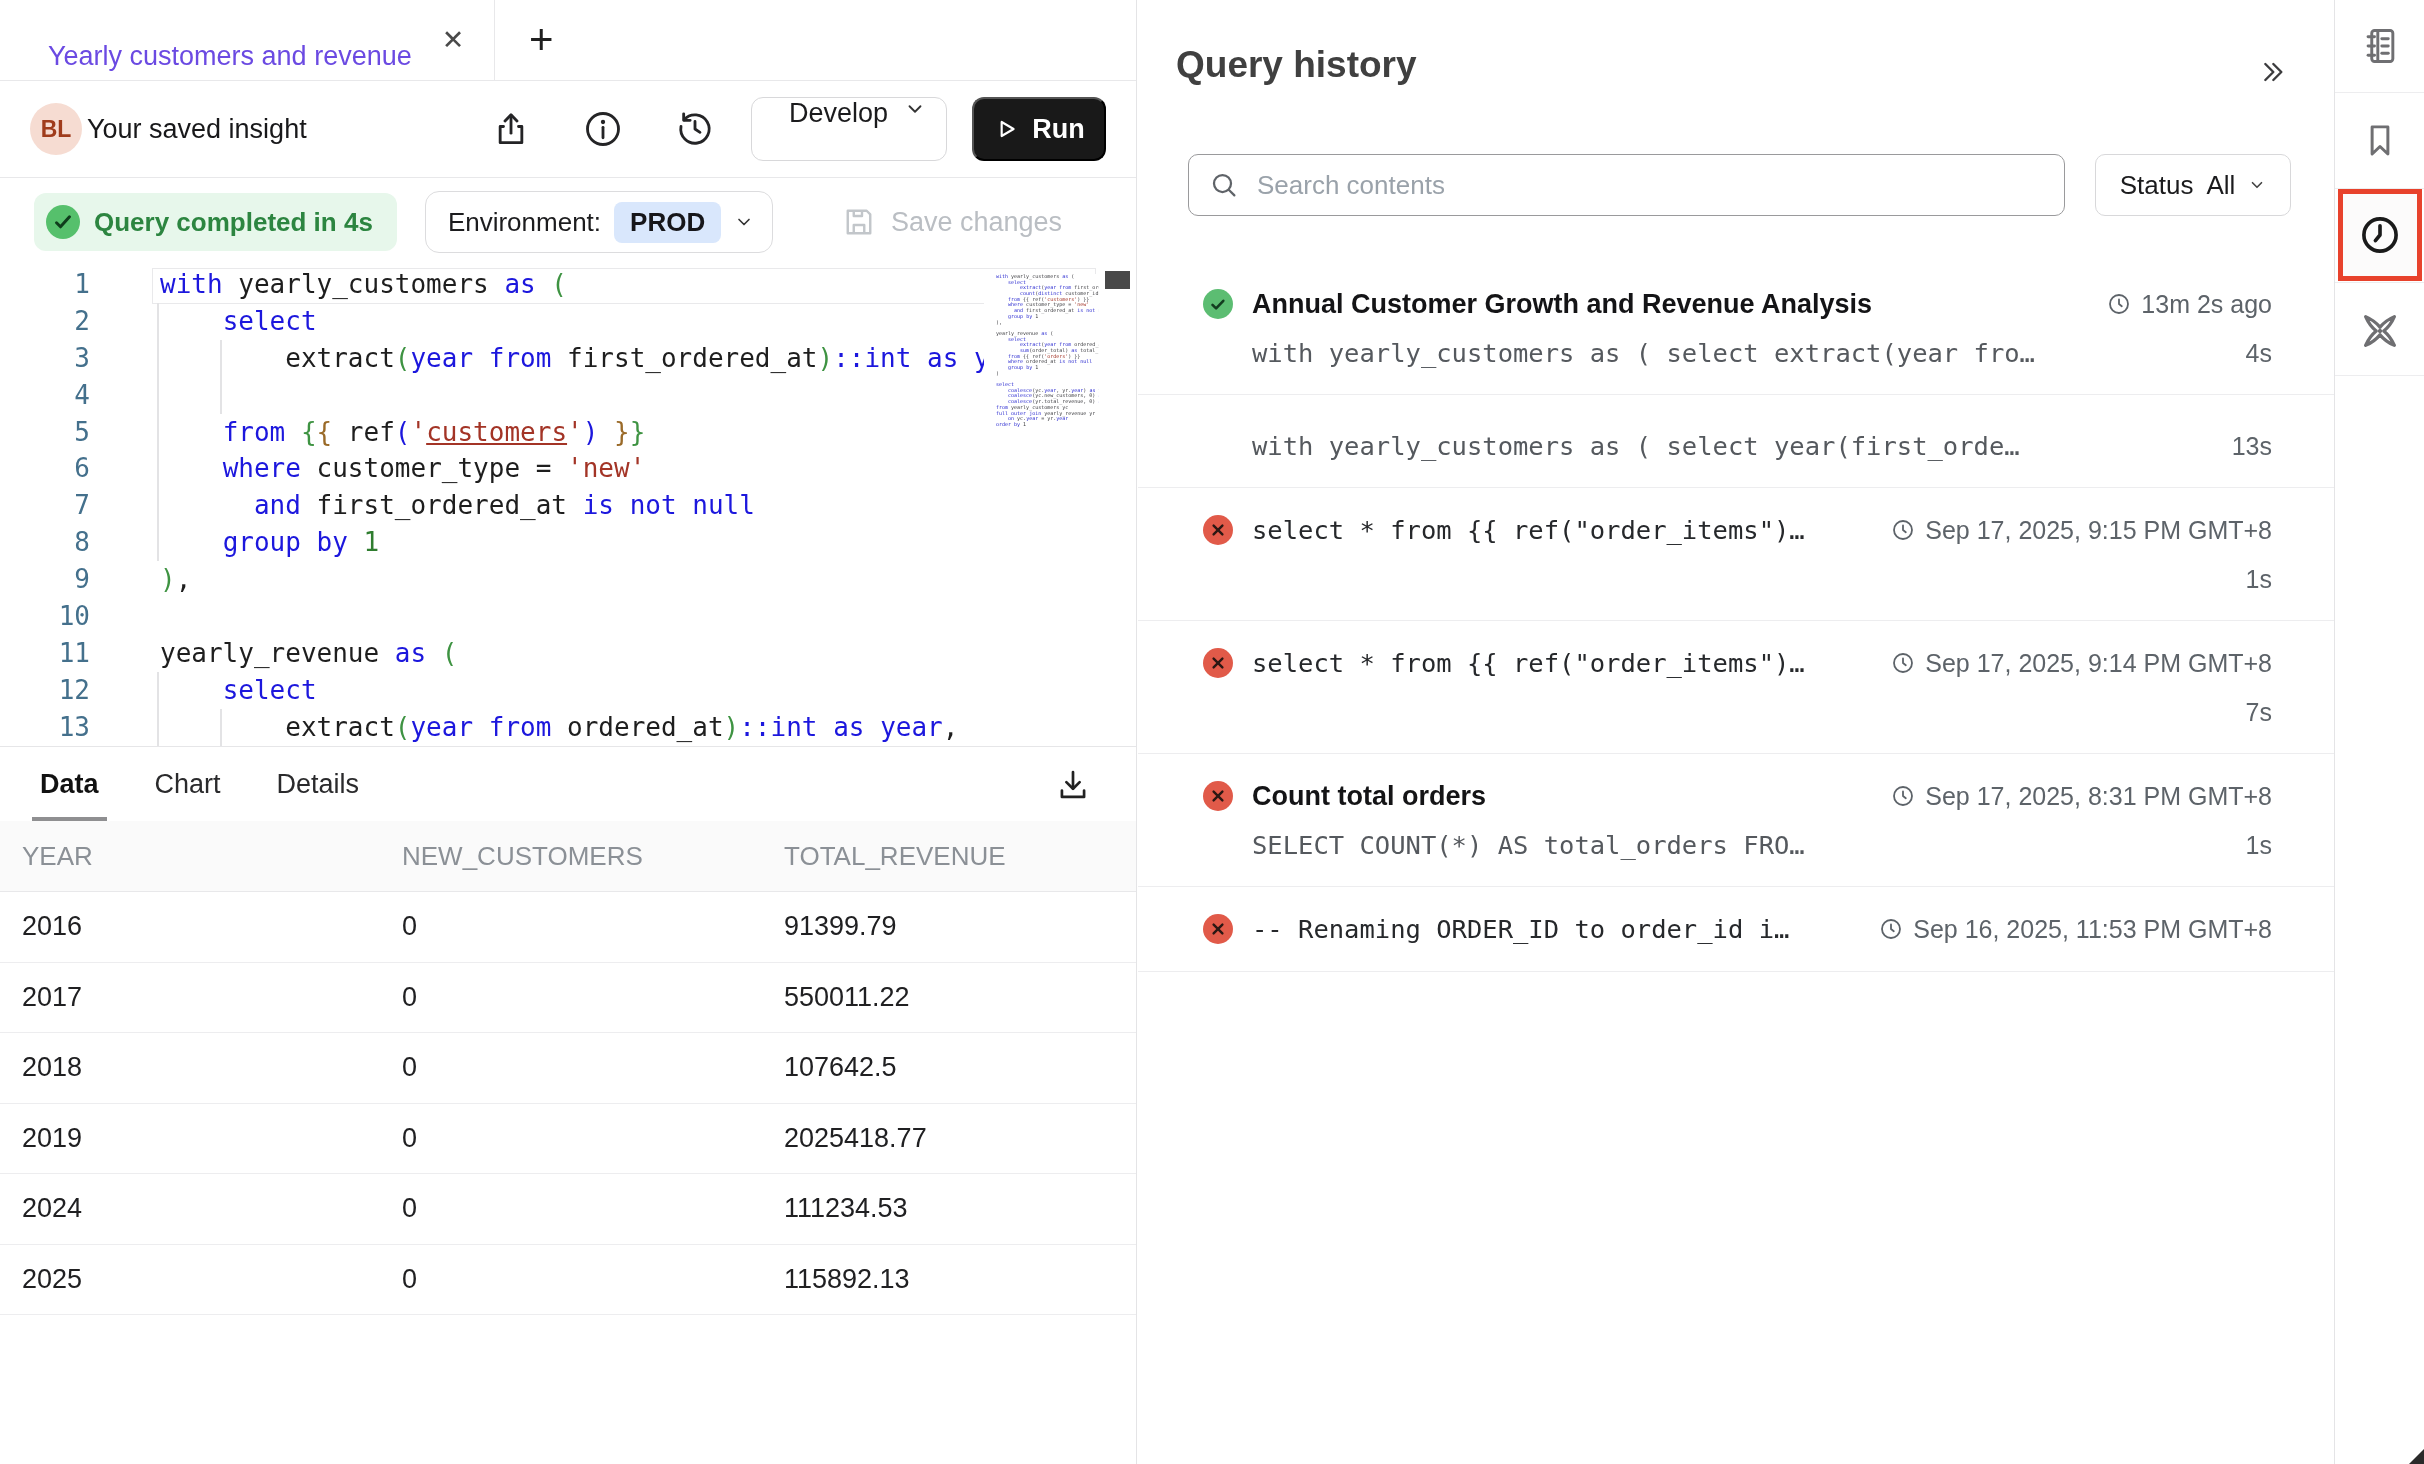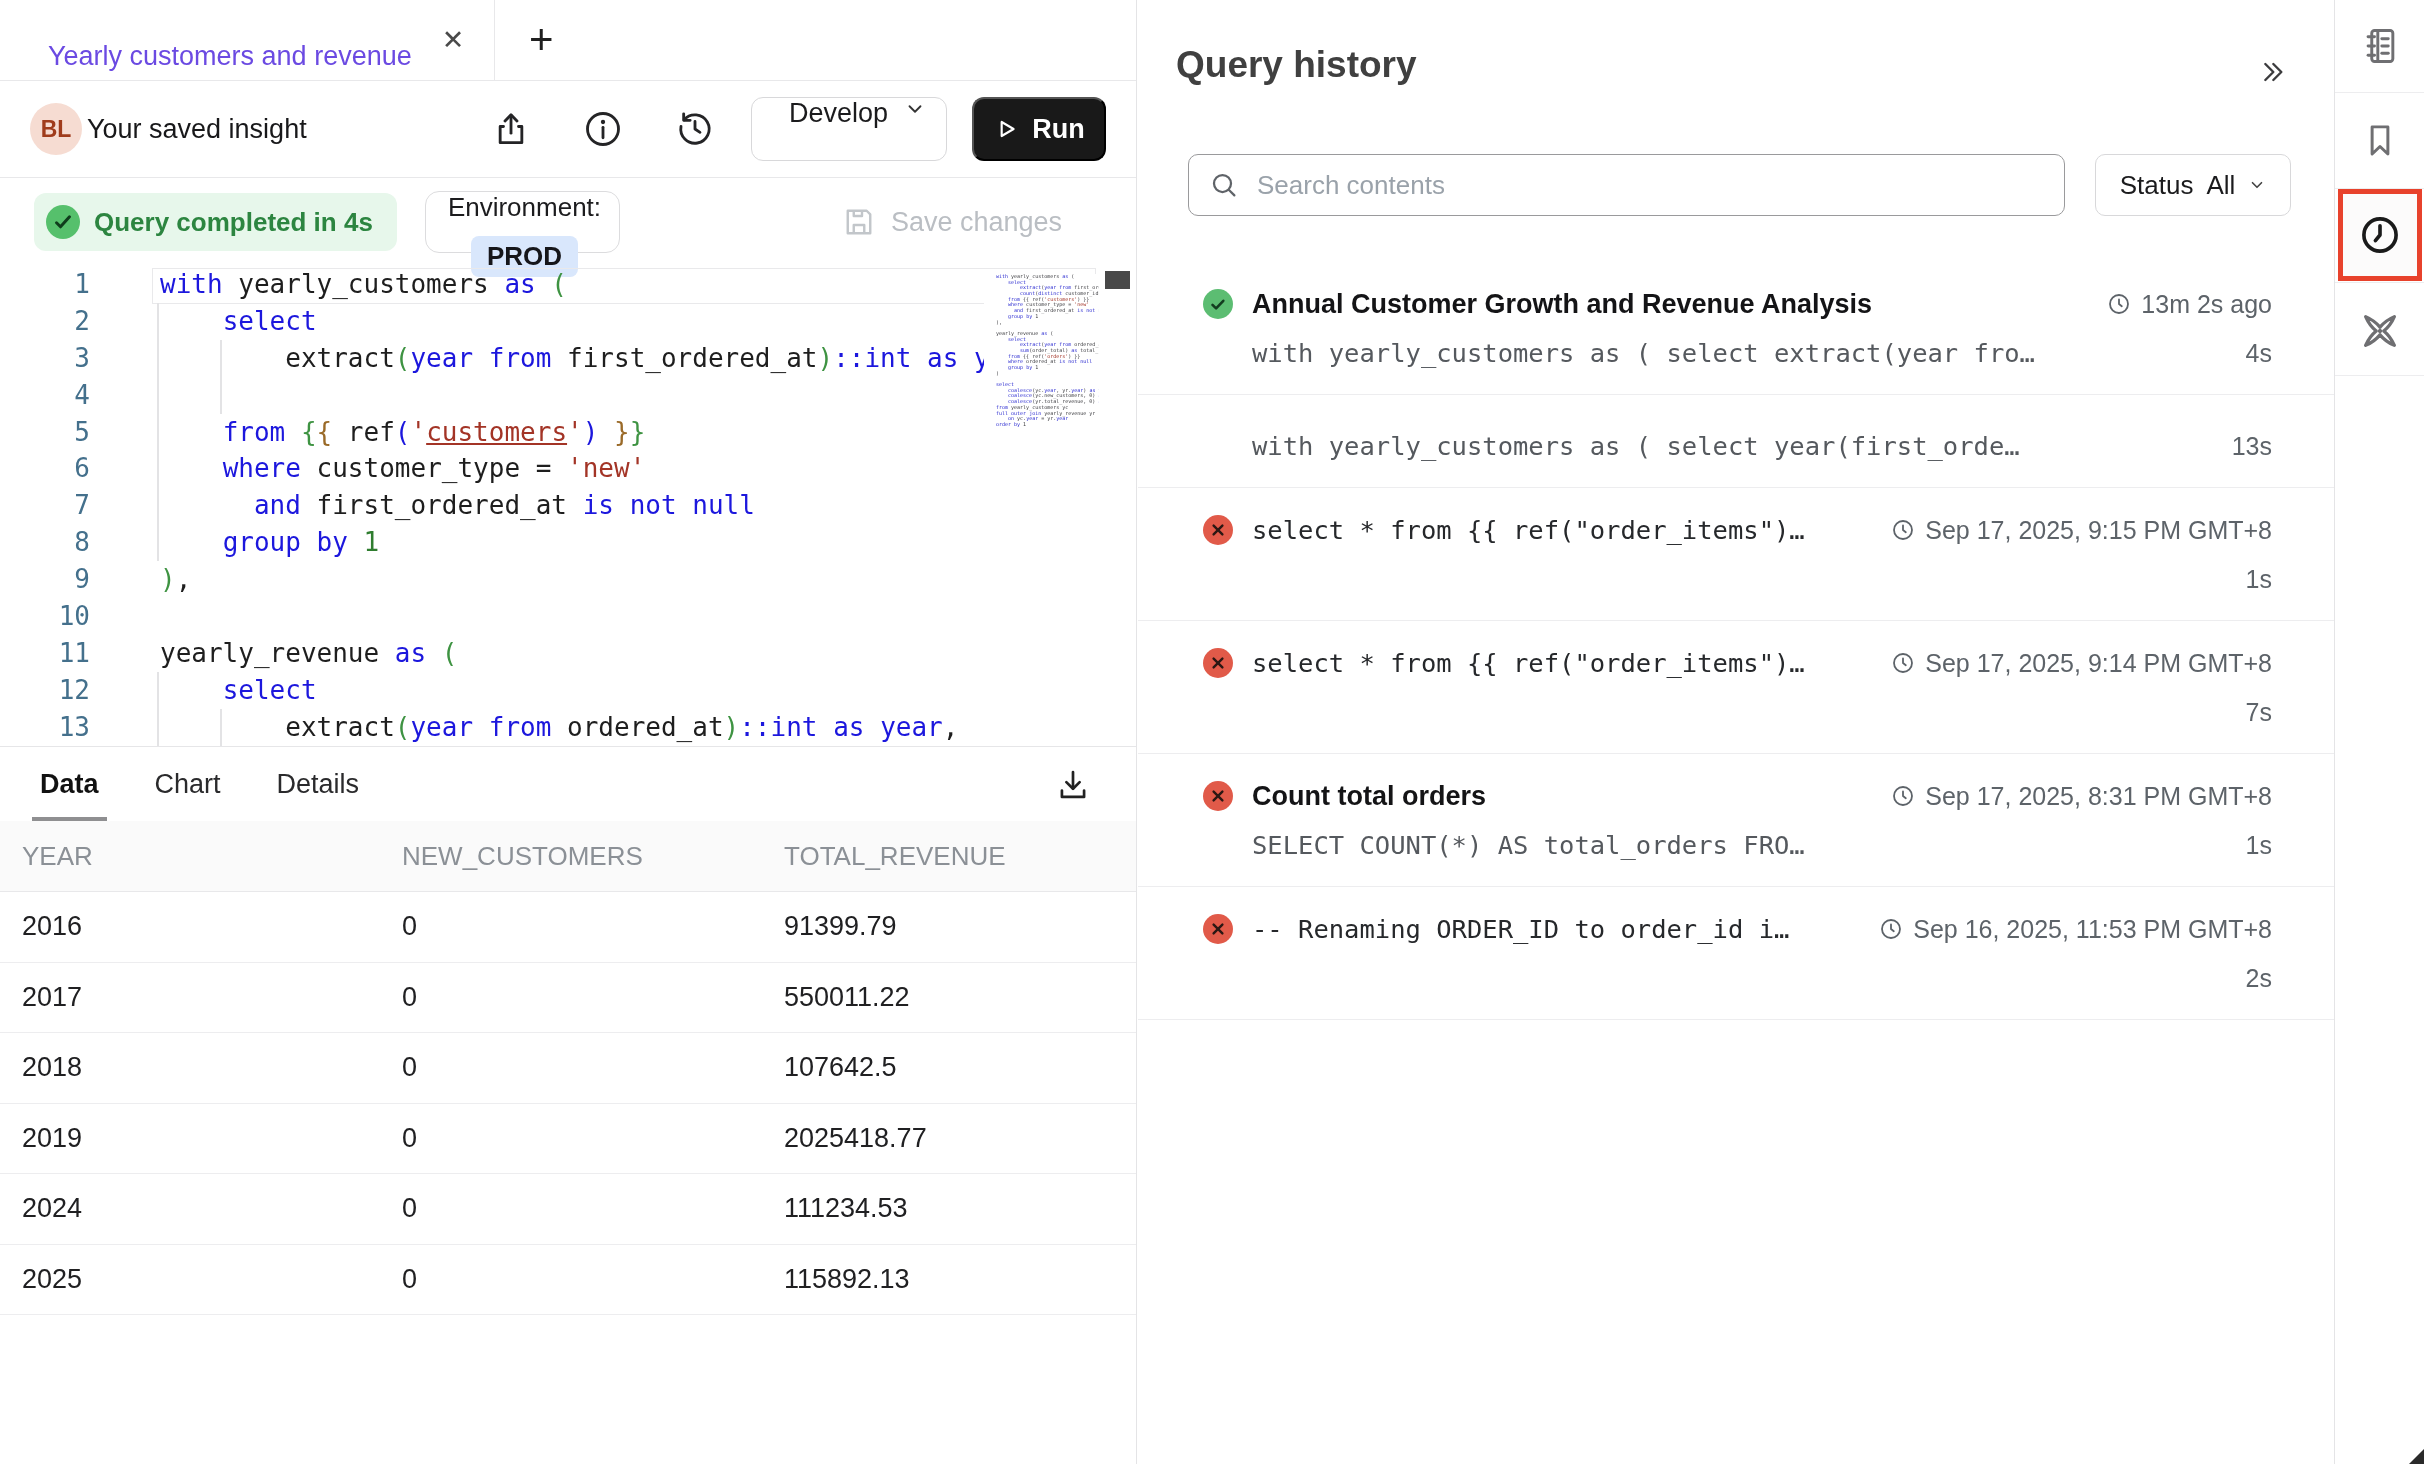--- a/index.html
+++ b/index.html
@@ -19,21 +19,21 @@
   .avatar{width:52px;height:52px;border-radius:50%;background:#f6dcd2;color:#a03c1c;font-weight:bold;font-size:23px;display:flex;align-items:center;justify-content:center;flex:none;}
   .doc-label{margin-left:5px;font-size:27px;color:#18181a;}
   .hdr-right{margin-left:auto;display:flex;align-items:center;}
   .icon-btn{margin-left:52px;}
   .develop-btn{margin-left:36px;height:64px;padding:0 20px 0 37px;border:1.5px solid #d8d8da;border-radius:12px;display:flex;gap:16px;font-size:27px;color:#1b1b1d;background:#fff;box-sizing:border-box;}
   .run-btn{margin-left:25px;height:64px;width:134px;background:#191919;border-radius:12px;display:flex;align-items:center;justify-content:center;gap:13px;color:#fff;font-size:27px;font-weight:600;}
 
   .statusbar{height:88px;display:flex;align-items:center;padding:0 34px;box-sizing:border-box;}
   .pill-success{display:flex;align-items:center;gap:14px;background:#e7f7eb;border-radius:12px;height:58px;padding:0 24px 0 12px;color:#2c8540;font-weight:bold;font-size:26px;}
   .status-circle{width:34px;height:34px;border-radius:50%;background:#56c06c;display:flex;align-items:center;justify-content:center;flex:none;}
-  .env-btn{margin-left:28px;height:62px;border:1.5px solid #dcdcde;border-radius:14px;display:flex;align-items:center;gap:13px;padding:0 18px 0 22px;font-size:26px;color:#1c1c1e;background:#fff;box-sizing:border-box;flex-direction:column;}
+  .env-btn{margin-left:28px;height:62px;border:1.5px solid #dcdcde;border-radius:14px;display:flex;align-items:center;gap:13px;padding:0 18px 0 22px;font-size:26px;color:#1c1c1e;background:#fff;box-sizing:border-box;}
   .env-badge{background:#d9e7fc;border-radius:8px;padding:5px 16px;font-weight:bold;font-size:26px;color:#16161a;}
   .save-btn{margin-left:auto;margin-right:40px;display:flex;align-items:center;gap:14px;color:#babec3;font-size:27px;}
 
   
   .editor{position:relative;height:480px;font-family:"DejaVu Sans Mono",monospace;font-size:26px;overflow:hidden;}
   .code-row{display:flex;height:36.9px;line-height:36.9px;white-space:pre;}
   .gutter{width:90px;text-align:right;color:#44708c;flex:none;}
   .codetxt{margin-left:70px;flex:none;}
   .tk-kw{color:#1c17dd;} .tk-pl{color:#1e1e1e;} .tk-fn{color:#8a6a1a;}
   .tk-pg{color:#3e9342;} .tk-pb{color:#1c17dd;}
@@ -379,24 +379,20 @@
             <span class="qh-meta">
               <span>
                 <svg width="24" height="24" viewBox="0 0 24 24" fill="none" stroke="#5d6369" stroke-width="1.8" stroke-linecap="round" stroke-linejoin="round">
                   <circle cx="12" cy="12" r="9"></circle>
                   <path d="M12 7.5V12l2.8 2.2"></path>
                 </svg>
               </span>
               <span>Sep 16, 2025, 11:53 PM GMT+8</span>
             </span>
           </div>
-          <div class="qh-row2">
-            <span class="qh-preview"></span>
-            <span class="qh-dur">2s</span>
-          </div>
         </div>
       </div>
   </div>
 
   <div class="side">
     <span class="side-ico" style="top:46px;">
       <svg width="44" height="44" viewBox="0 0 24 24" fill="none" stroke="#6f6f72" stroke-width="1.6" stroke-linecap="round" stroke-linejoin="round">
           <rect x="7.5" y="3.5" width="11.5" height="17" rx="1.5"></rect>
           <path d="M10.8 3.5v17"></path>
           <path d="M5.5 7H9"></path>

